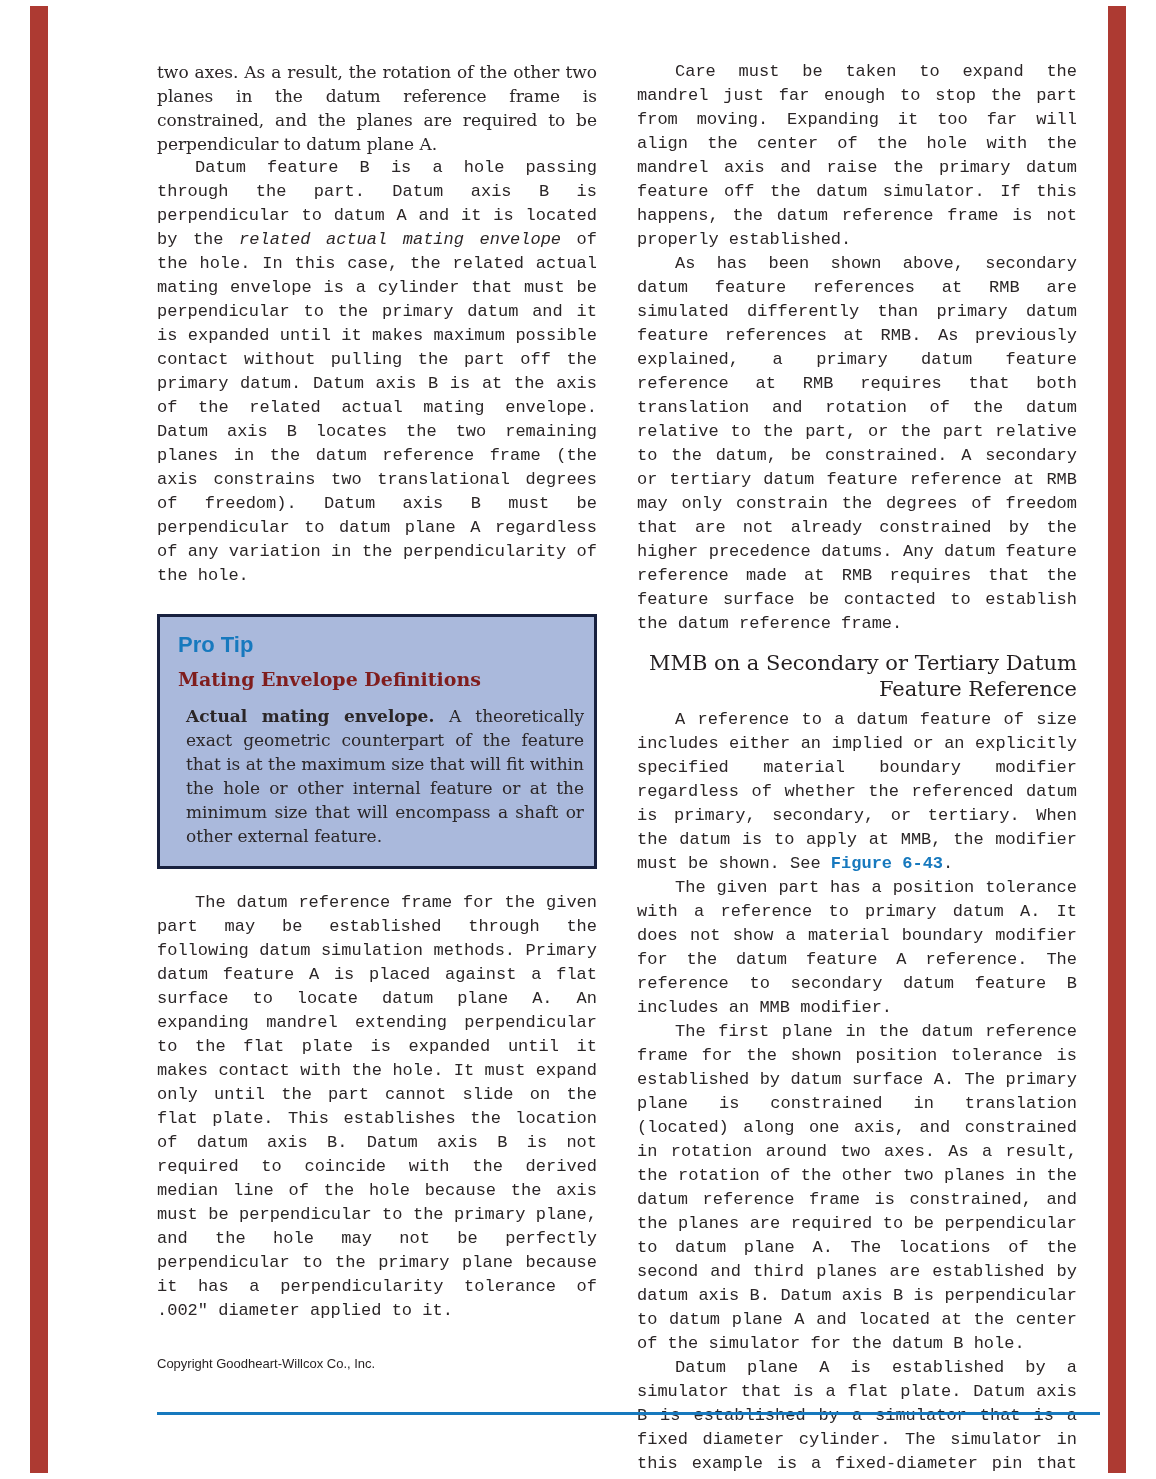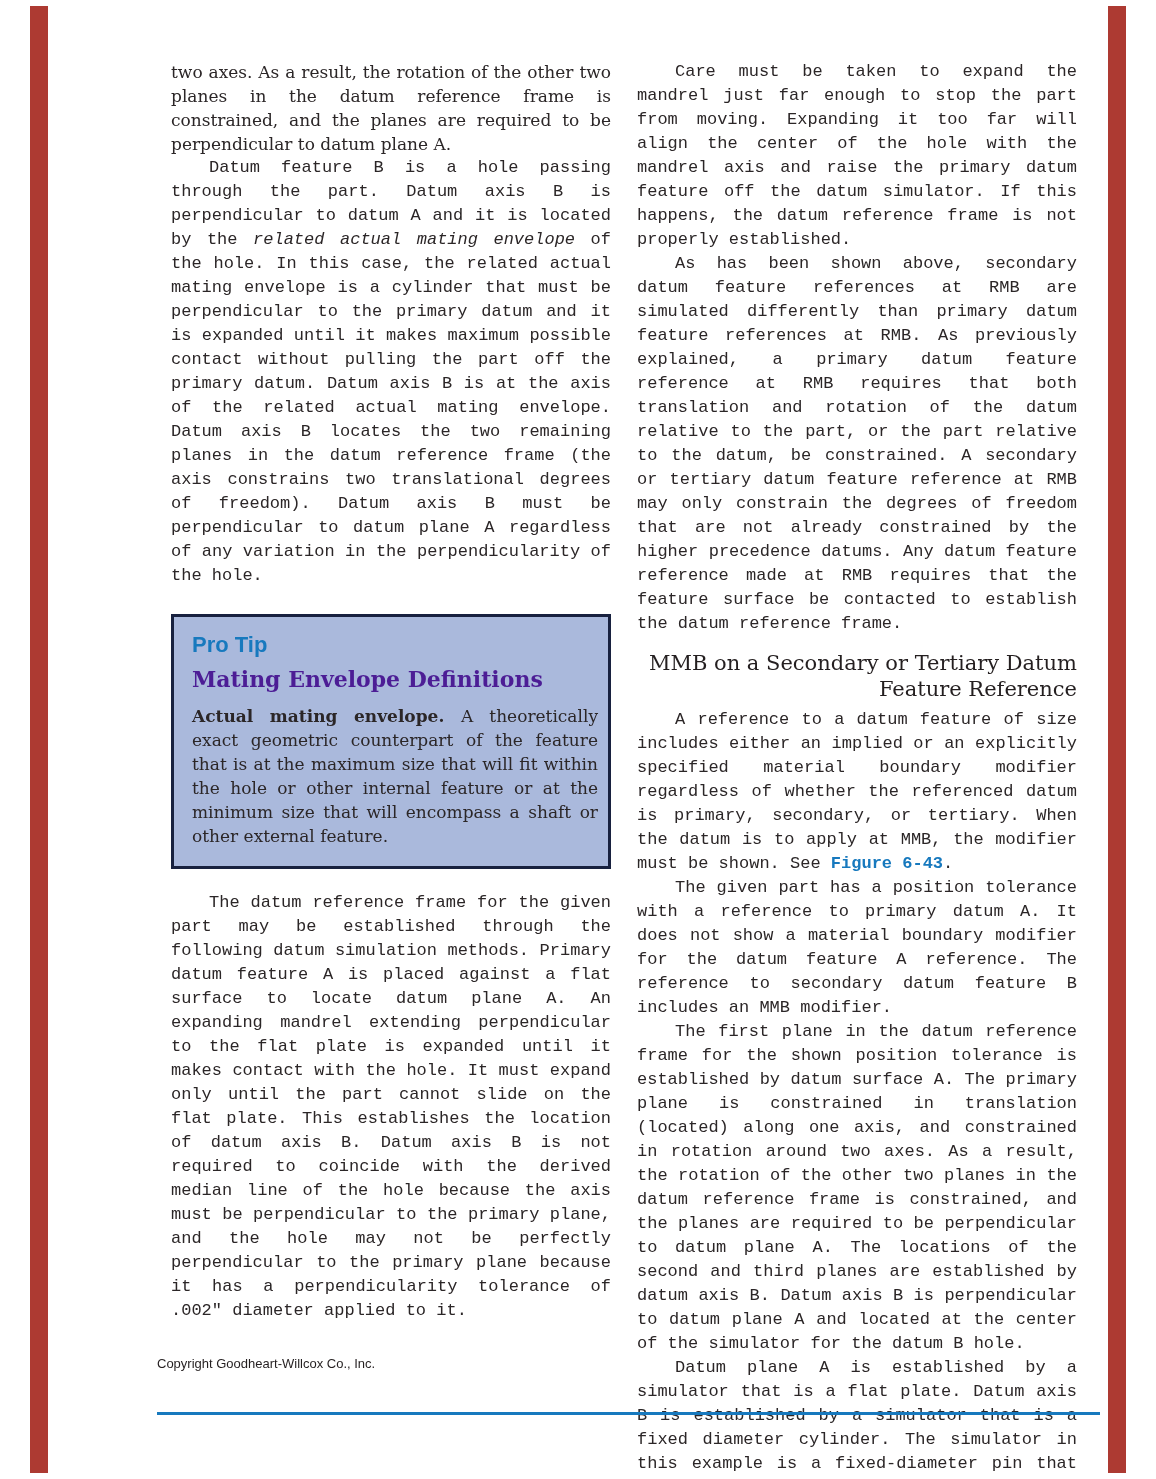--- a/index.html
+++ b/index.html
@@ -23,21 +23,21 @@
     position:absolute;top:6px;bottom:6px;width:18px;
     background:var(--edge);
   }
   .edge-bar.left{left:30px;}
   .edge-bar.right{right:30px;}
 
   .col{
     position:absolute;top:60px;width:440px;
     font-size:17px;line-height:24px;
   }
-  .col-left{left:171px;}
+  .col-left{left:157px;}
   .col-right{left:637px;}
 
   .flow p{margin:0;text-align:justify;}
   .flow p.indent{text-indent:38px;font-family:Liberation Mono, monospace;}
   .it{font-style:italic;}
   .bd{font-weight:bold;}
   .xref{font-weight:bold;color:var(--accent);cursor:pointer;}
 
   .protip{
     margin:26px 0 22px 0;
@@ -46,24 +46,24 @@
     padding:12px 10px 18px 18px;
   }
   .protip-label{
     font-family:"Liberation Sans","DejaVu Sans",sans-serif;
     font-weight:bold;font-size:22px;line-height:28px;
     color:var(--accent);
     margin:2px 0 8px 0;
   }
   .protip-title{
     margin:0 0 0 0;
-    font-size:22px;line-height:25px;font-weight:bold;
-    color:#4c1d95;
+    font-size:19px;line-height:25px;font-weight:bold;
+    color:#7f1d1d;
   }
-  .protip .def{margin:12px 0 0 0;text-align:justify;font-size:17px;line-height:24px;}
+  .protip .def{margin:12px 0 0 8px;text-align:justify;font-size:17px;line-height:24px;}
 
   .section-heading{
     margin:14px 0 6px 0;
     font-size:21px;line-height:26px;font-weight:normal;
     color:#241f20;text-align:right;
   }
 
   .footer-rule{
     position:absolute;left:157px;top:1412px;width:943px;height:3px;
     background:var(--accent);

